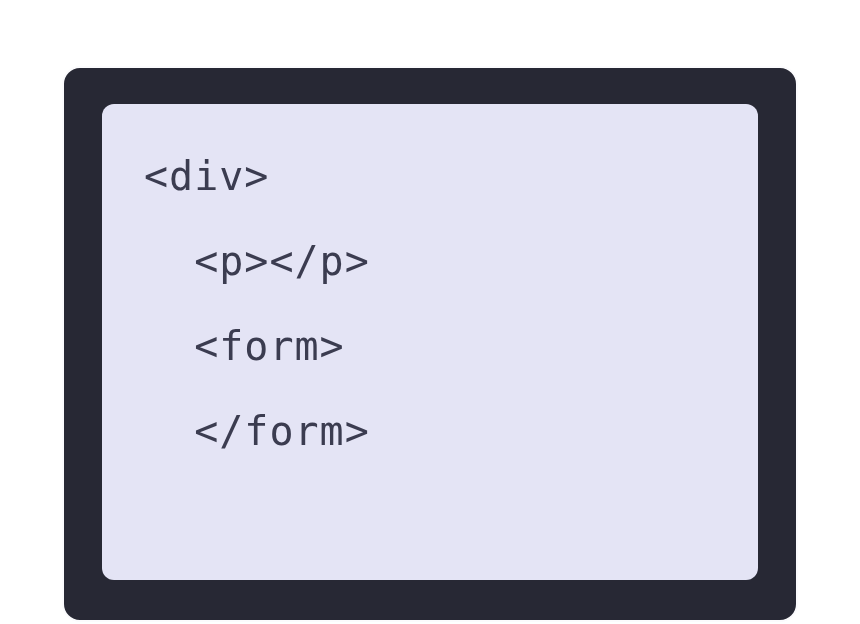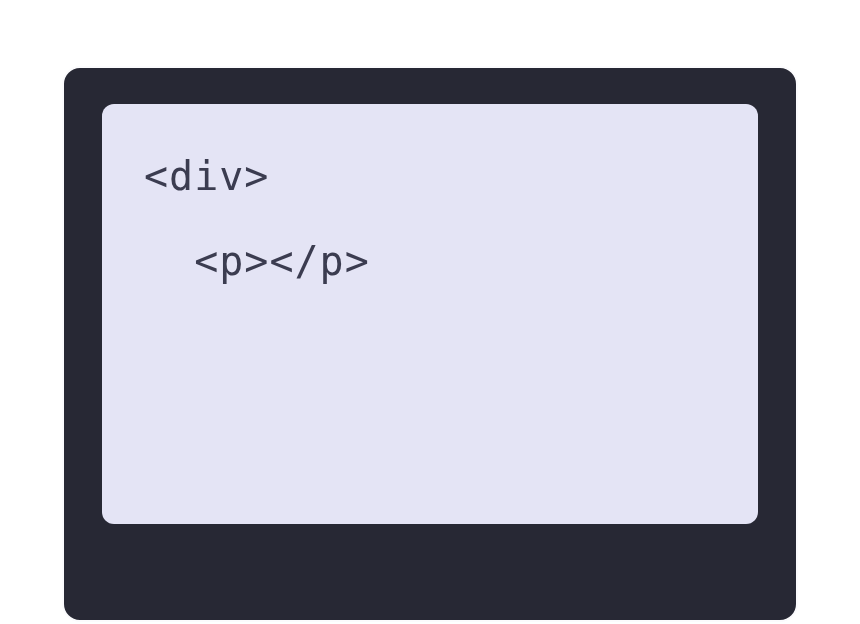--- a/index.html
+++ b/index.html
@@ -28,21 +28,21 @@
     border: 2px solid #fbfbfd;
     border-radius: 18px;
     box-sizing: border-box;
   }
 
   .code-panel {
     position: absolute;
     left: 38px;
     top: 36px;
     width: 656px;
-    height: 420px;
+    height: 476px;
     background: #e4e4f5;
     border-radius: 12px;
     box-sizing: border-box;
     padding: 30px 0 0 42px;
   }
 
   .code-line {
     margin: 0;
     padding: 0;
     font-family: "DejaVu Sans Mono", monospace;
@@ -54,15 +54,17 @@
   }
 </style>
 </head>
 <body>
 
 <div class="stage">
   <div class="code-card">
     <div class="code-panel">
       <pre class="code-line">&lt;div&gt;</pre>
       <pre class="code-line">  &lt;p&gt;&lt;/p&gt;</pre>
+      <pre class="code-line">  &lt;form&gt;</pre>
+      <pre class="code-line">  &lt;/form&gt;</pre>
     </div>
   </div>
 </div>
 
 </body></html>

